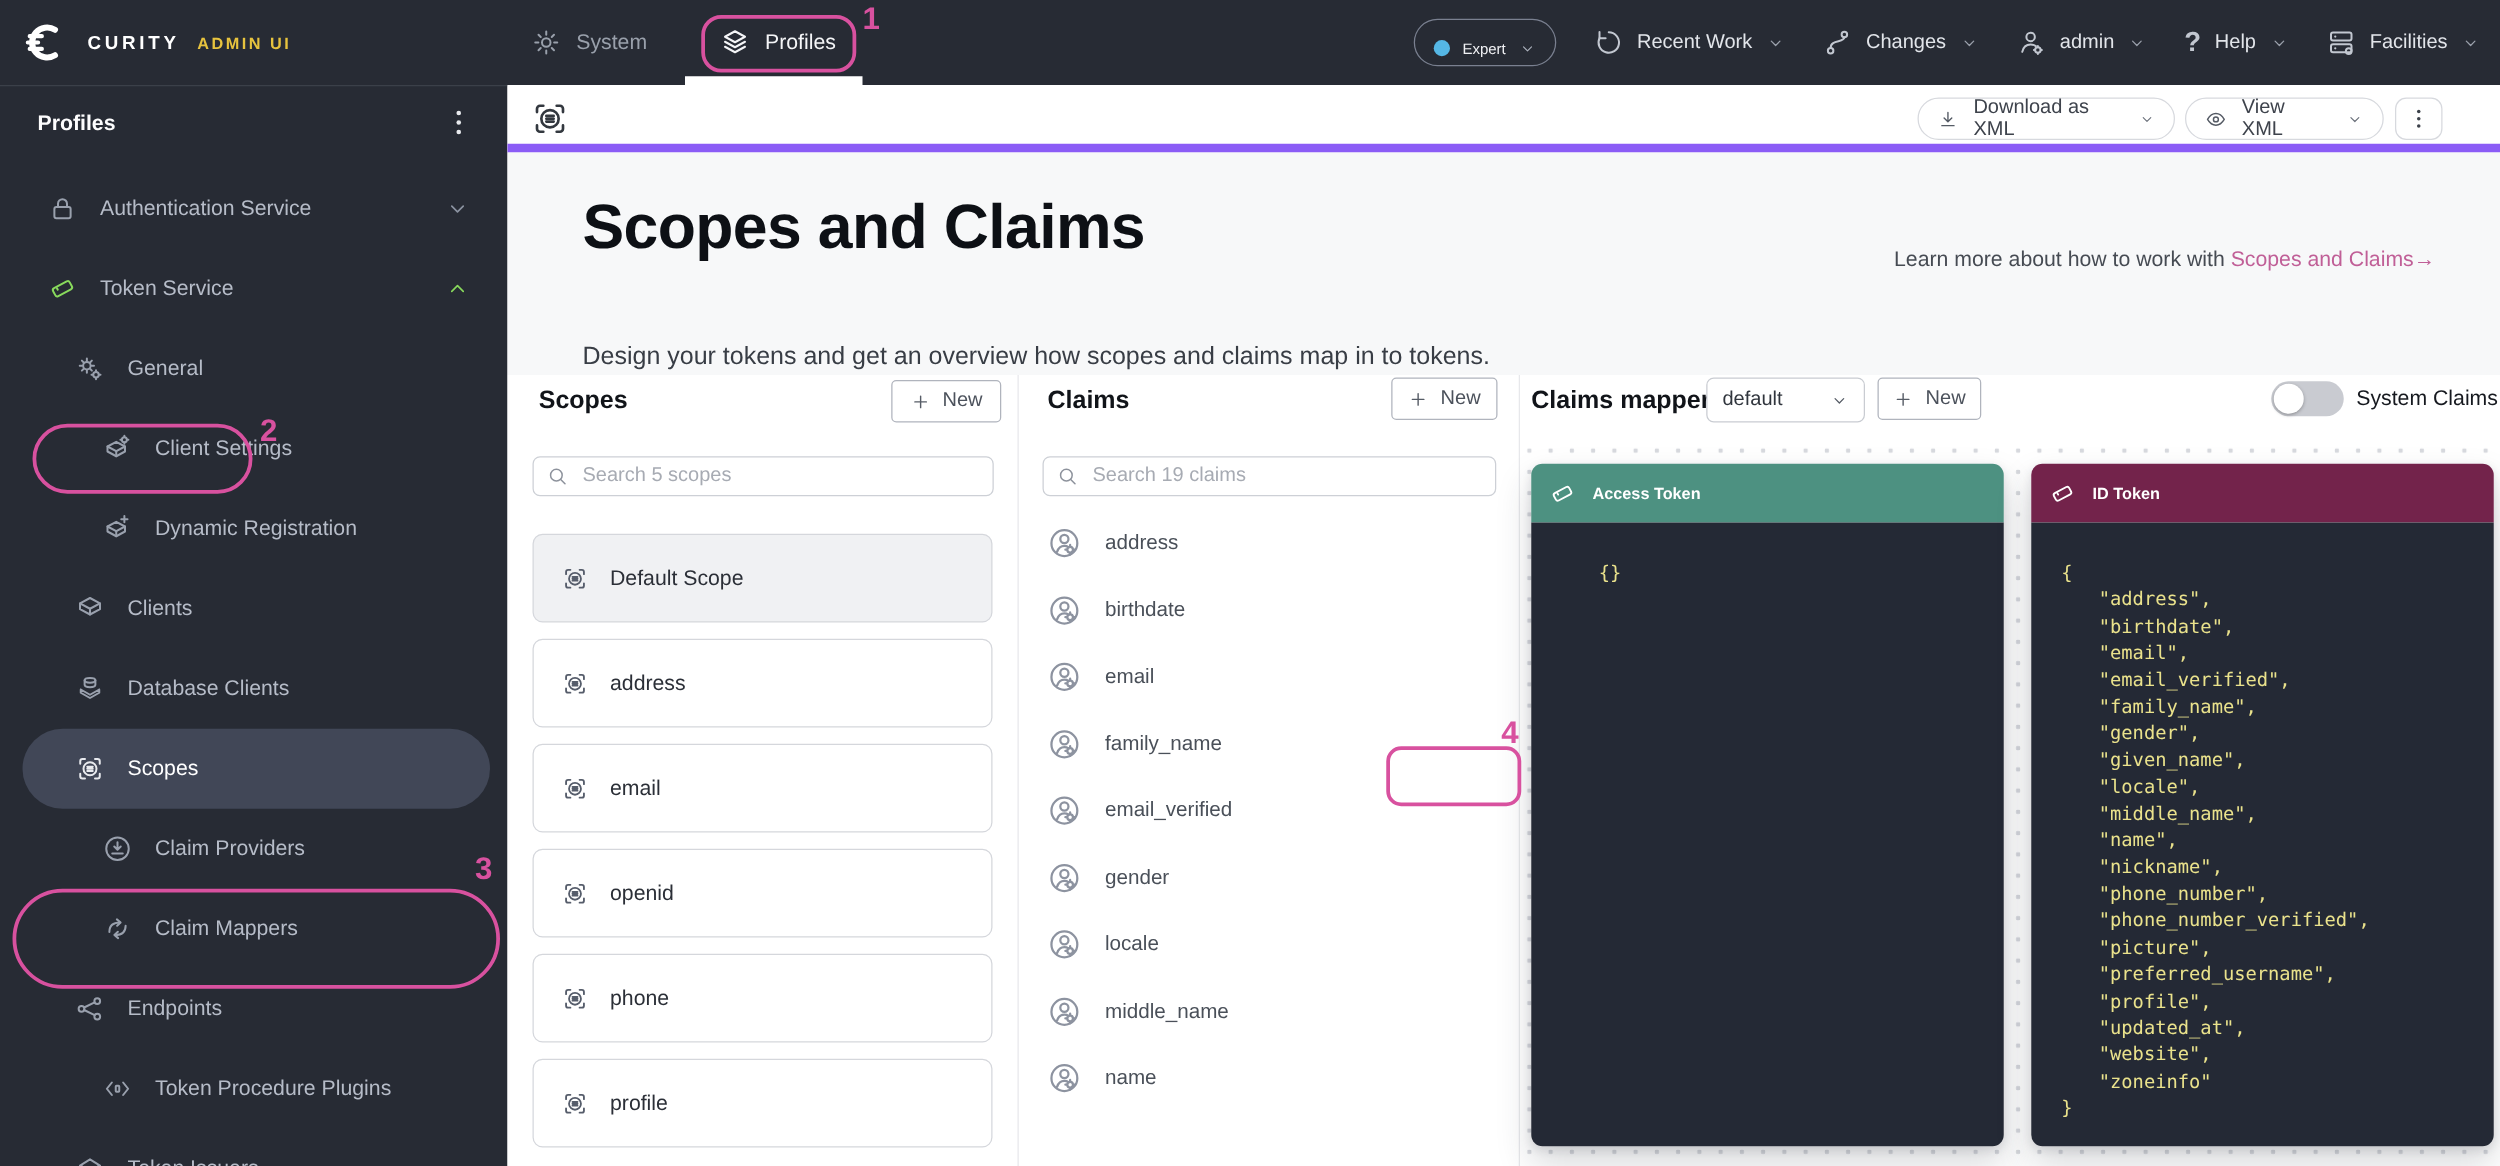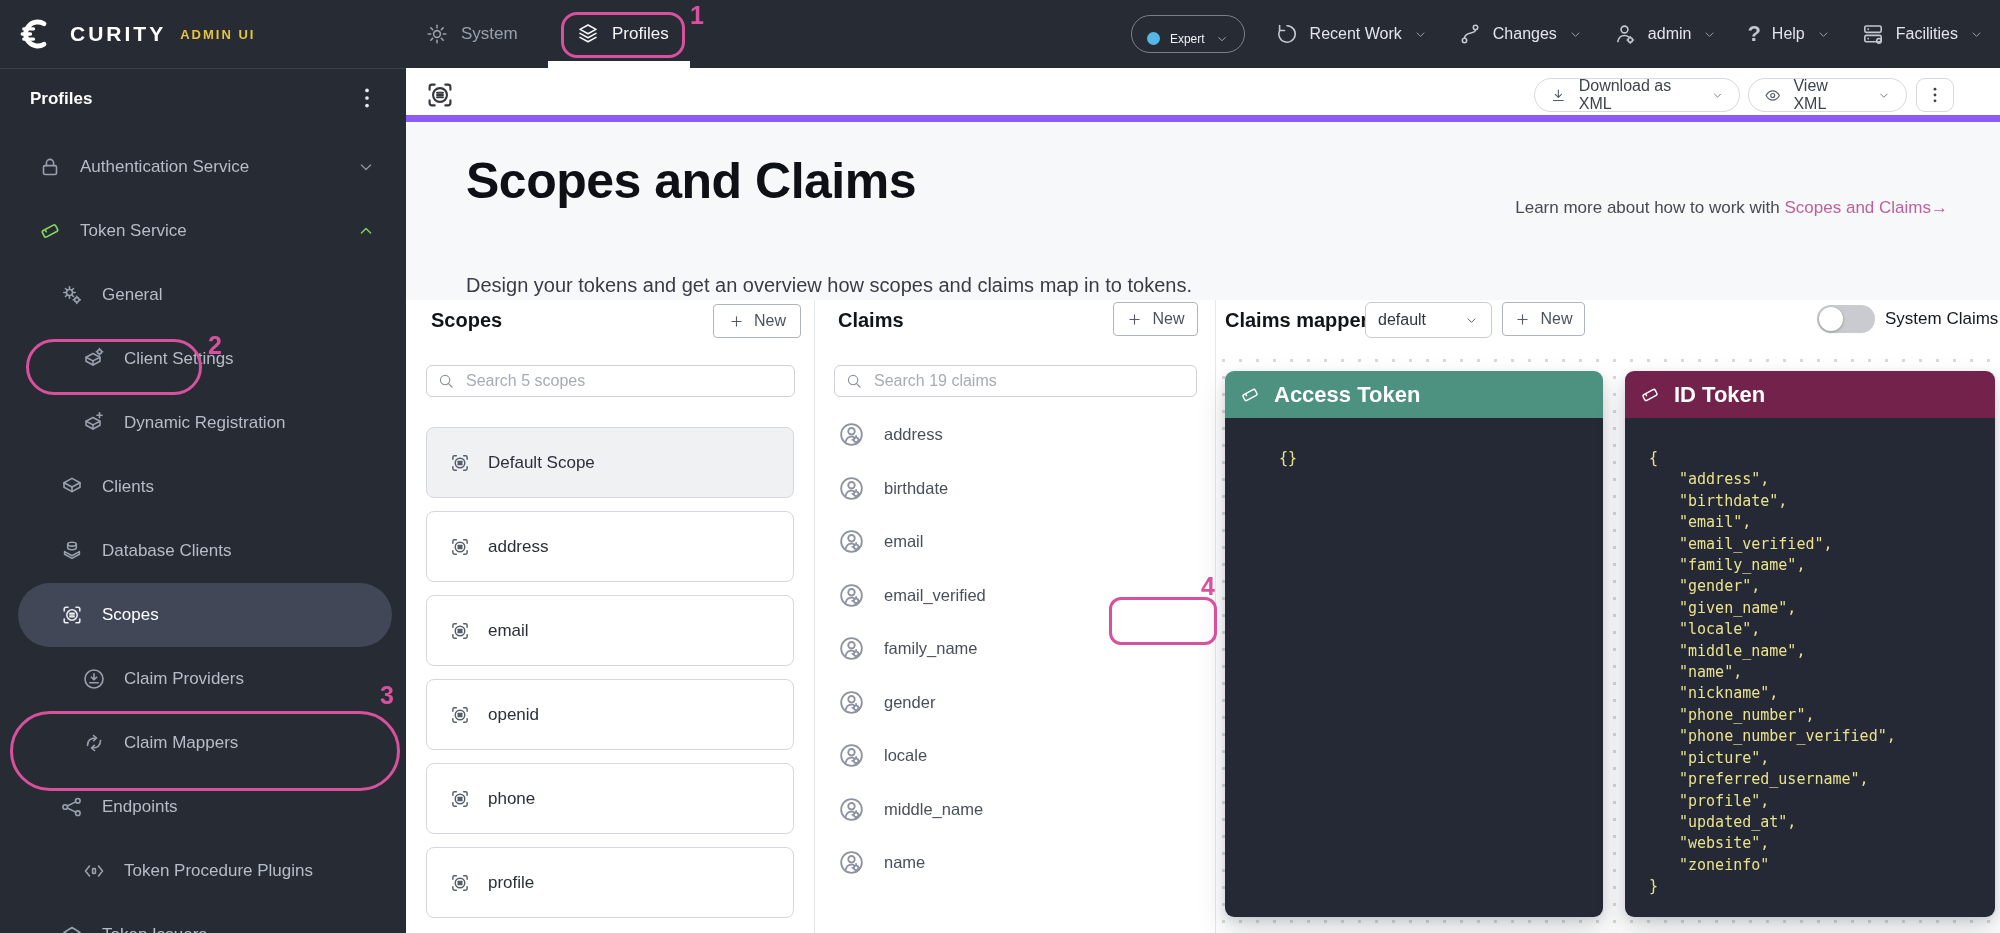--- a/index.html
+++ b/index.html
@@ -9,21 +9,21 @@
   *{box-sizing:border-box}
   html,body{margin:0;padding:0}
   body{width:2000px;height:933px;position:relative;overflow:hidden;
        font-family:"Liberation Sans",sans-serif;background:#fff;color:#222}
   svg.ic{fill:none;stroke:currentColor;stroke-width:1.6;stroke-linecap:round;stroke-linejoin:round;display:block}
 
   
   #topbar{position:absolute;left:0;top:0;width:2000px;height:68px;background:#272b34}
   .brand{position:absolute;left:20px;top:0;height:68px;display:flex;align-items:center;gap:14px}
   .logo{width:36px;height:36px;color:#fff}
-  .brand-name{color:#fff;font-size:21px;font-weight:bold;letter-spacing:3px}
+  .brand-name{color:#fff;font-size:15px;font-weight:bold;letter-spacing:3px}
   .badge{color:var(--yellow);font-size:13px;font-weight:bold;letter-spacing:2px;}
   .topnav{position:absolute;top:0;height:68px;display:flex;align-items:center;gap:12px;font-size:17px;cursor:pointer}
   .nav-system{left:425px;color:#99a0ab}
   .nav-profiles{left:576px;color:#f4f5f7}
   .topnav .nic{width:24px;height:24px}
   .tab-underline{position:absolute;left:548px;top:61px;width:142px;height:7px;background:#fff}
   .top-right{position:absolute;right:16px;top:0;height:68px;display:flex;align-items:center;gap:30px}
   .tmenu{display:flex;align-items:center;gap:11px;color:#e2e5ea;font-size:16px;cursor:pointer}
   .tmenu .mic{width:24px;height:24px;color:#c2c7d0}
   .tmenu .chev{width:15px;height:15px;color:#9aa0ab}
@@ -105,21 +105,21 @@
                 box-shadow:0 1px 3px rgba(0,0,0,.3)}
   .toggle-label{position:absolute;left:1479px;top:9px;font-size:17px;color:#16191f}
   .dots{position:absolute;left:809px;top:52px;width:785px;height:581px;
         background-image:radial-gradient(#d7d9de 1.8px,transparent 2px);background-size:17px 17px}
 
   .token-panel{position:absolute;top:71px;height:546px;border-radius:9px;
                box-shadow:0 14px 28px rgba(40,44,54,.18),0 3px 8px rgba(40,44,54,.12)}
   #panel-access{left:819px;width:378px}
   #panel-id{left:1219px;width:370px}
   .tp-head{height:47px;border-radius:9px 9px 0 0;display:flex;align-items:center;gap:13px;padding-left:14px;
-           color:#fff;font-size:22px;font-weight:bold}
+           color:#fff;font-size:13px;font-weight:bold}
   #panel-access .tp-head{background:var(--teal)}
   #panel-id .tp-head{background:var(--maroon)}
   .tp-head .tic{width:22px;height:22px;color:#fff;flex:none}
   .tp-body{height:499px;border-radius:0 0 9px 9px;background:#242935;
            font-family:"DejaVu Sans Mono",monospace;font-size:15px;color:var(--codey);
            padding:30px 0 0 24px;line-height:21.4px;overflow:hidden}
   .tp-body .ind{padding-left:30px}
 
   
   .ring{position:absolute;border:3px solid var(--pink);pointer-events:none}
@@ -578,27 +578,27 @@
       <div class="claim-row">
     <svg class="ic cic">
           <use href="#sym-claim"></use>
         </svg>
     <span class="cl-label">email</span>
   </div>
       <div class="claim-row">
     <svg class="ic cic">
           <use href="#sym-claim"></use>
         </svg>
+    <span class="cl-label">family_name</span>
+  </div>
+      <div class="claim-row">
+    <svg class="ic cic">
+          <use href="#sym-claim"></use>
+        </svg>
     <span class="cl-label">email_verified</span>
-  </div>
-      <div class="claim-row">
-    <svg class="ic cic">
-          <use href="#sym-claim"></use>
-        </svg>
-    <span class="cl-label">family_name</span>
   </div>
       <div class="claim-row">
     <svg class="ic cic">
           <use href="#sym-claim"></use>
         </svg>
     <span class="cl-label">gender</span>
   </div>
       <div class="claim-row">
     <svg class="ic cic">
           <use href="#sym-claim"></use>

